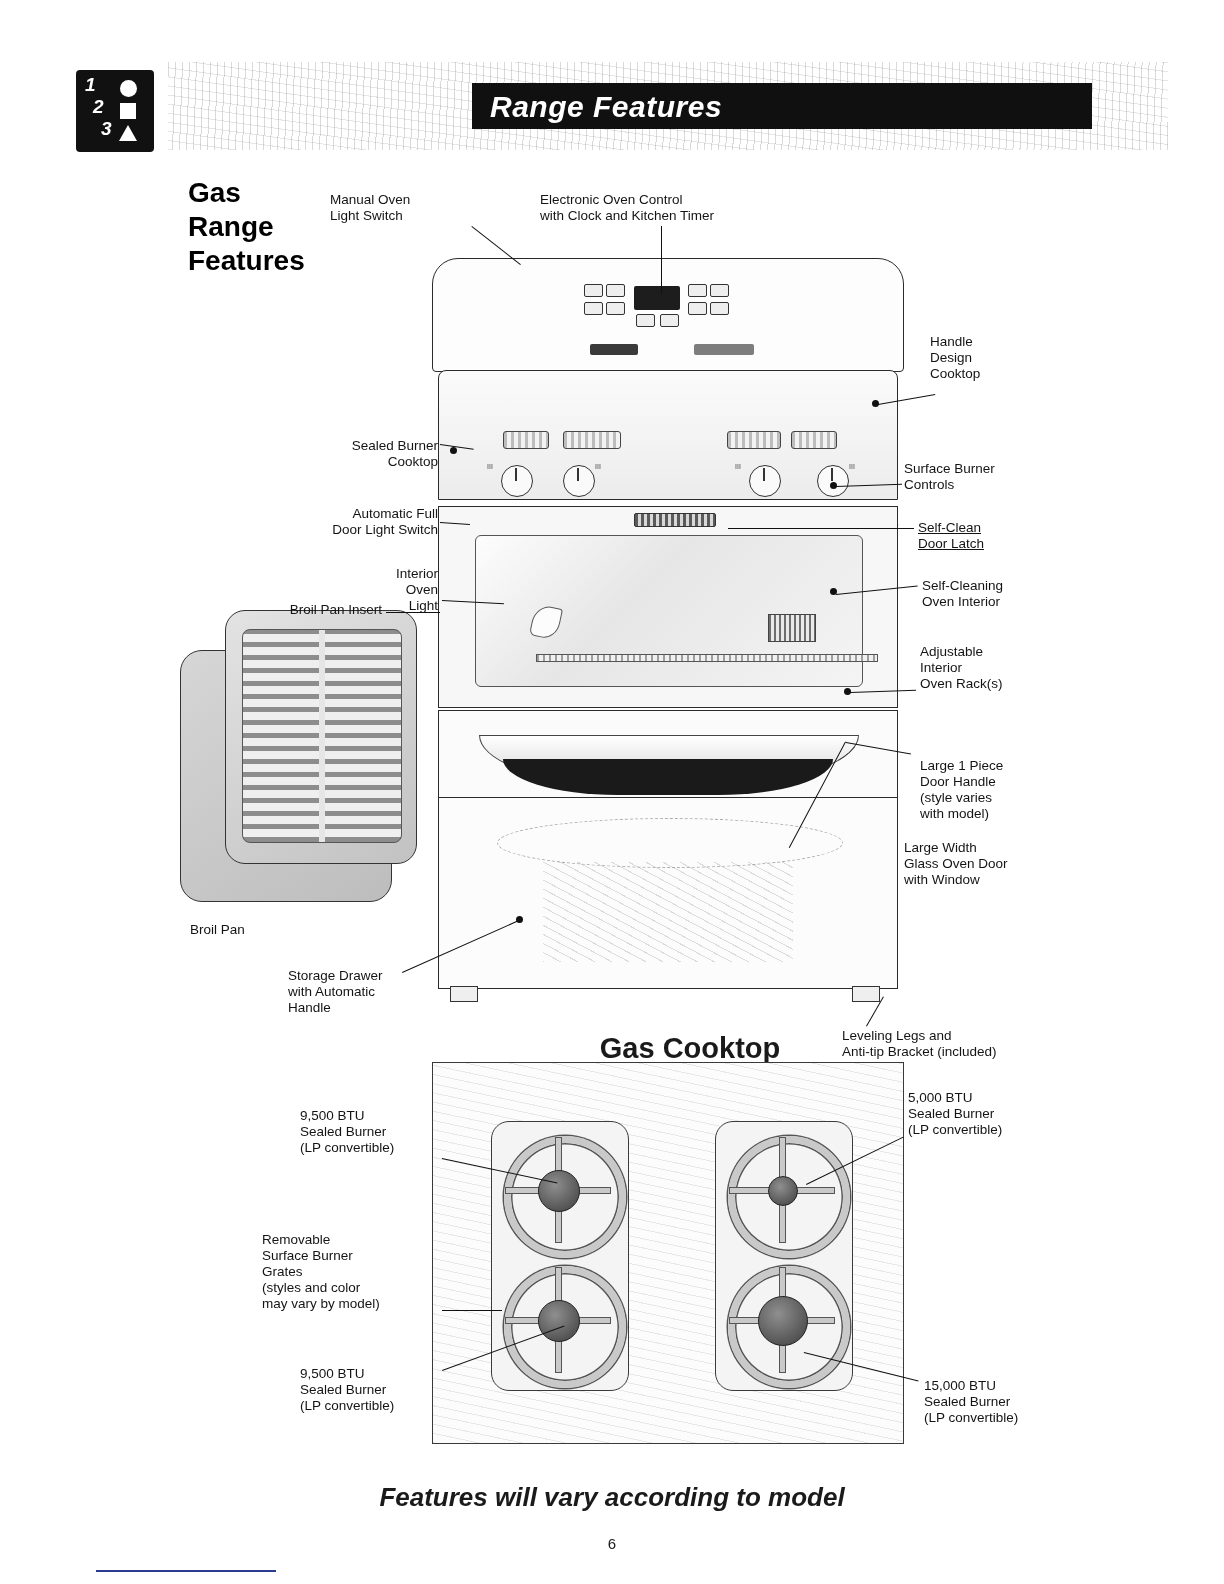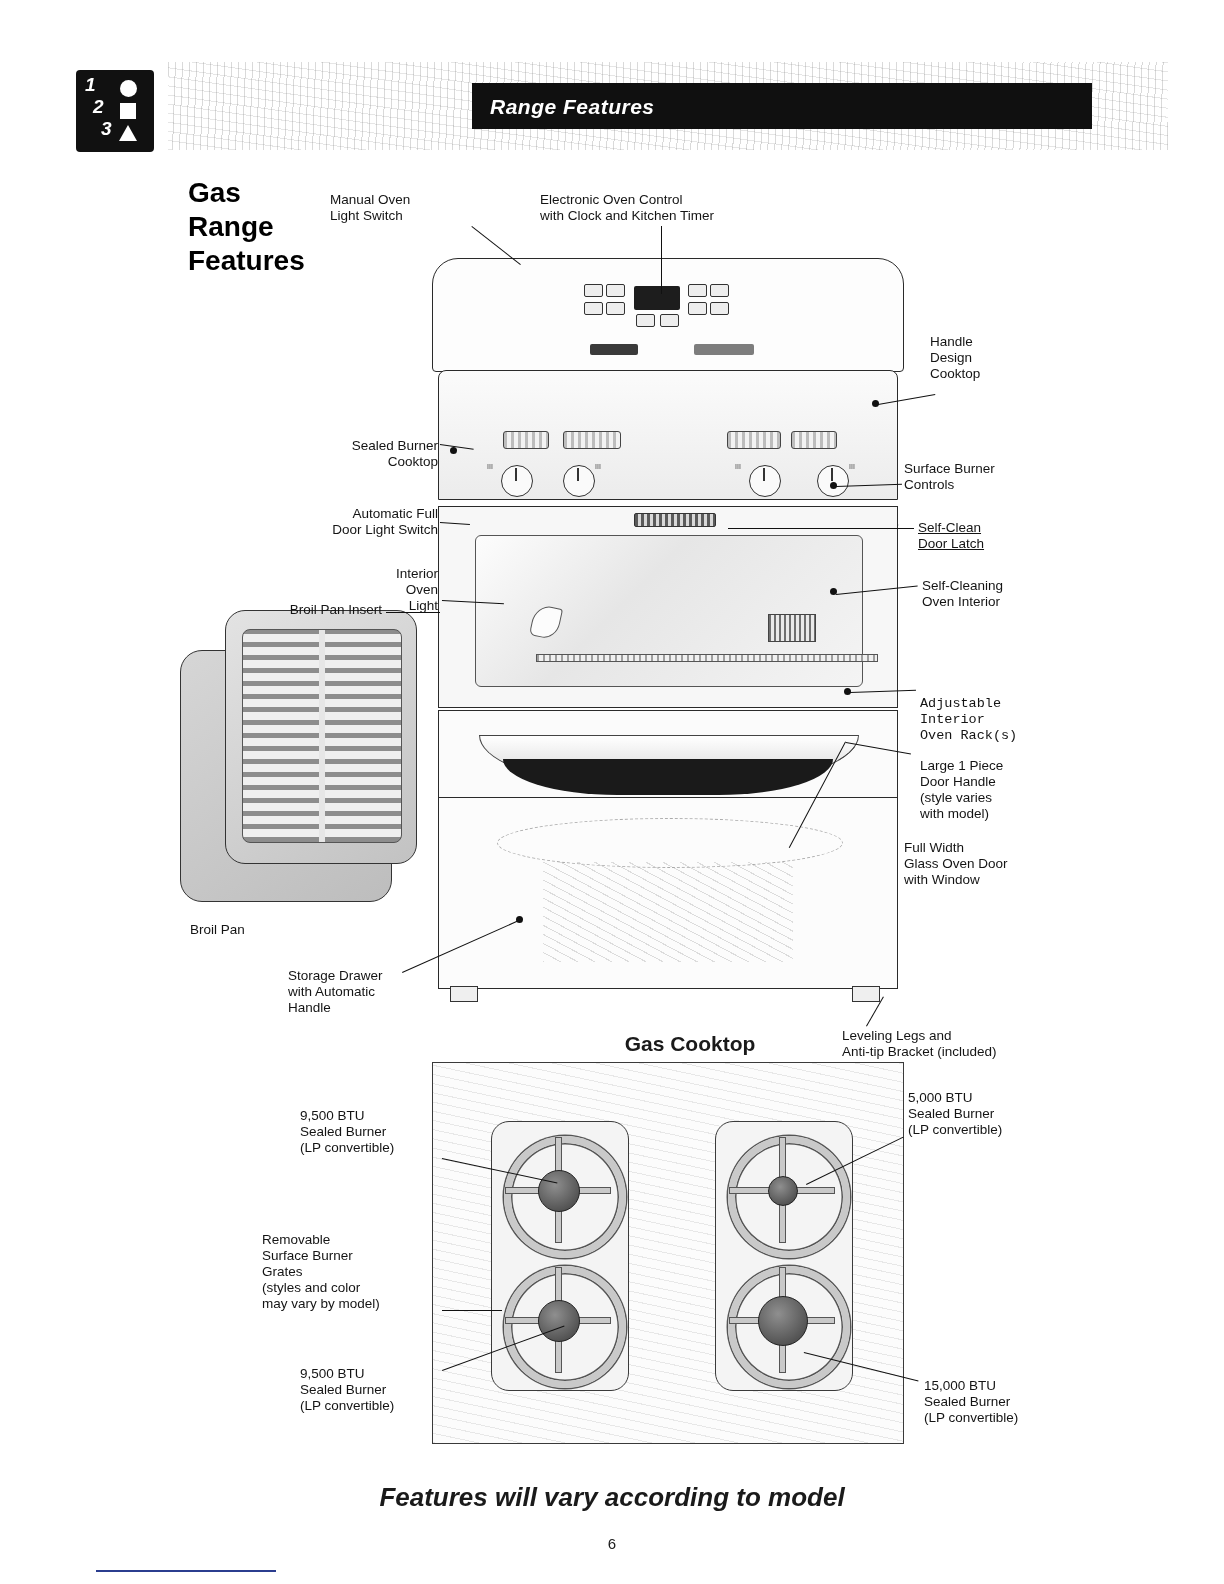--- a/index.html
+++ b/index.html
@@ -36,21 +36,21 @@
     background: #101010;
     transform: skewX(-0deg);
   }
   .header-title {
     position: absolute;
     left: 490px;
     top: 88px;
     width: 600px;
     height: 38px;
     color: #ffffff;
-    font-size: 21px;
+    font-size: 30px;
     font-style: italic;
     font-weight: bold;
     letter-spacing: 0.5px;
     line-height: 38px;
   }
   .logo-box {
     position: absolute;
     left: 76px;
     top: 70px;
     width: 78px;
@@ -411,21 +411,21 @@
     left: 40px; top: 40px;
     width: 48px; height: 48px;
   }
 
   .cooktop-heading {
     position: absolute;
     left: 560px;
     top: 1032px;
     width: 260px;
     text-align: center;
-    font-size: 21px;
+    font-size: 29px;
     font-weight: bold;
   }
 
   .footer-note {
     position: absolute;
     left: 312px;
     top: 1482px;
     width: 600px;
     text-align: center;
     font-size: 26px;
@@ -572,34 +572,34 @@
 <div class="line" style="left:442px; top:600px; width:62px; transform: rotate(3deg);"></div>
 
 <div class="lbl l" style="left:922px; top:578px; width:150px;">Self-Cleaning
 Oven Interior</div>
 <div class="line" style="left:836px; top:594px; width:82px; transform: rotate(-6deg);"></div>
 <div class="dot" style="left:830px; top:588px;"></div>
 
 <div class="lbl r" style="left:250px; top:602px; width:132px;">Broil Pan Insert</div>
 <div class="line" style="left:386px; top:612px; width:54px;"></div>
 
-<div class="lbl l" style="left:920px; top:696px; width:150px;font-family:Liberation Mono, monospace;">Adjustable
+<div class="lbl l" style="left:920px; top:644px; width:150px;">Adjustable
 Interior
 Oven Rack(s)</div>
 <div class="line" style="left:850px; top:692px; width:66px; transform: rotate(-2deg);"></div>
 <div class="dot" style="left:844px; top:688px;"></div>
 
 <div class="lbl l" style="left:920px; top:758px; width:150px;">Large 1 Piece
 Door Handle
 (style varies
 with model)</div>
 <div class="line" style="left:846px; top:742px; width:66px; transform: rotate(10deg);"></div>
 <div class="line" style="left:846px; top:742px; width:120px; transform: rotate(118deg);"></div>
 
-<div class="lbl l" style="left:904px; top:840px; width:170px;">Full Width
+<div class="lbl l" style="left:904px; top:840px; width:170px;">Large Width
 Glass Oven Door
 with Window</div>
 
 <div class="lbl l" style="left:190px; top:922px; width:140px;">Broil Pan</div>
 
 <div class="lbl c" style="left:288px; top:968px; width:148px;">Storage Drawer
 with Automatic
 Handle</div>
 <div class="line" style="left:402px; top:972px; width:130px; transform: rotate(-24deg);"></div>
 <div class="dot" style="left:516px; top:916px;"></div>

